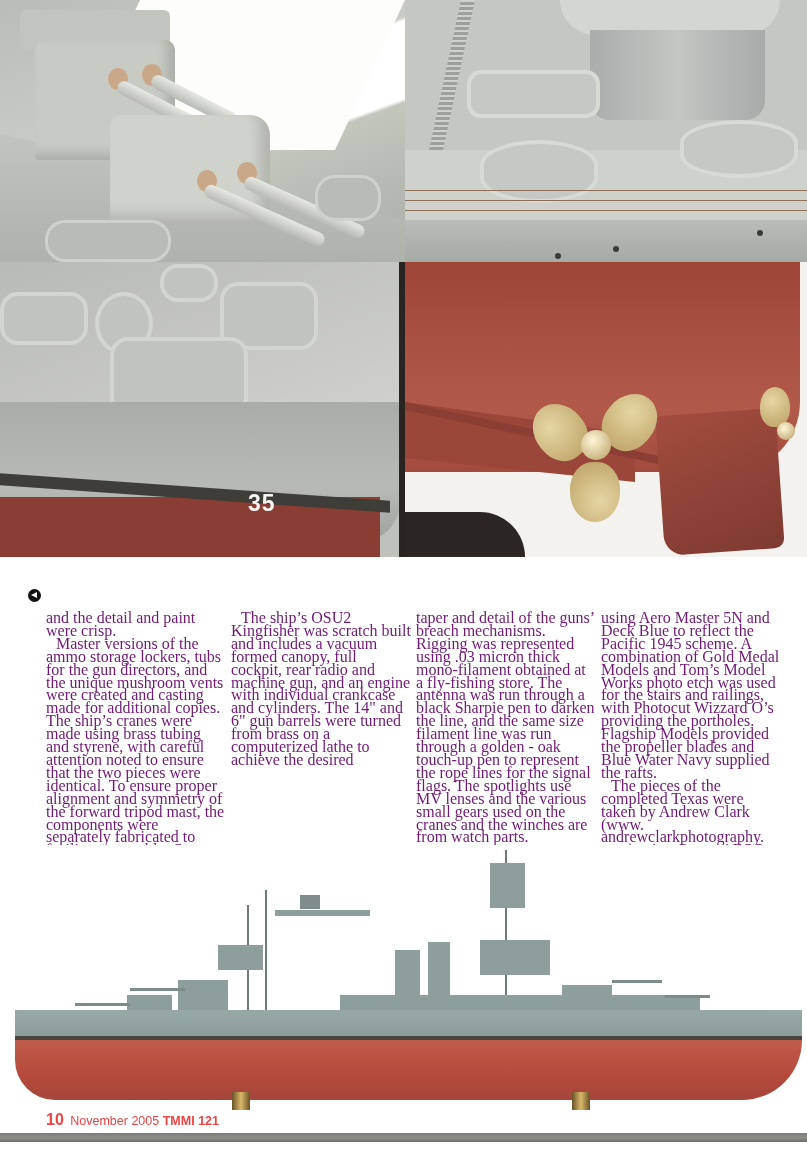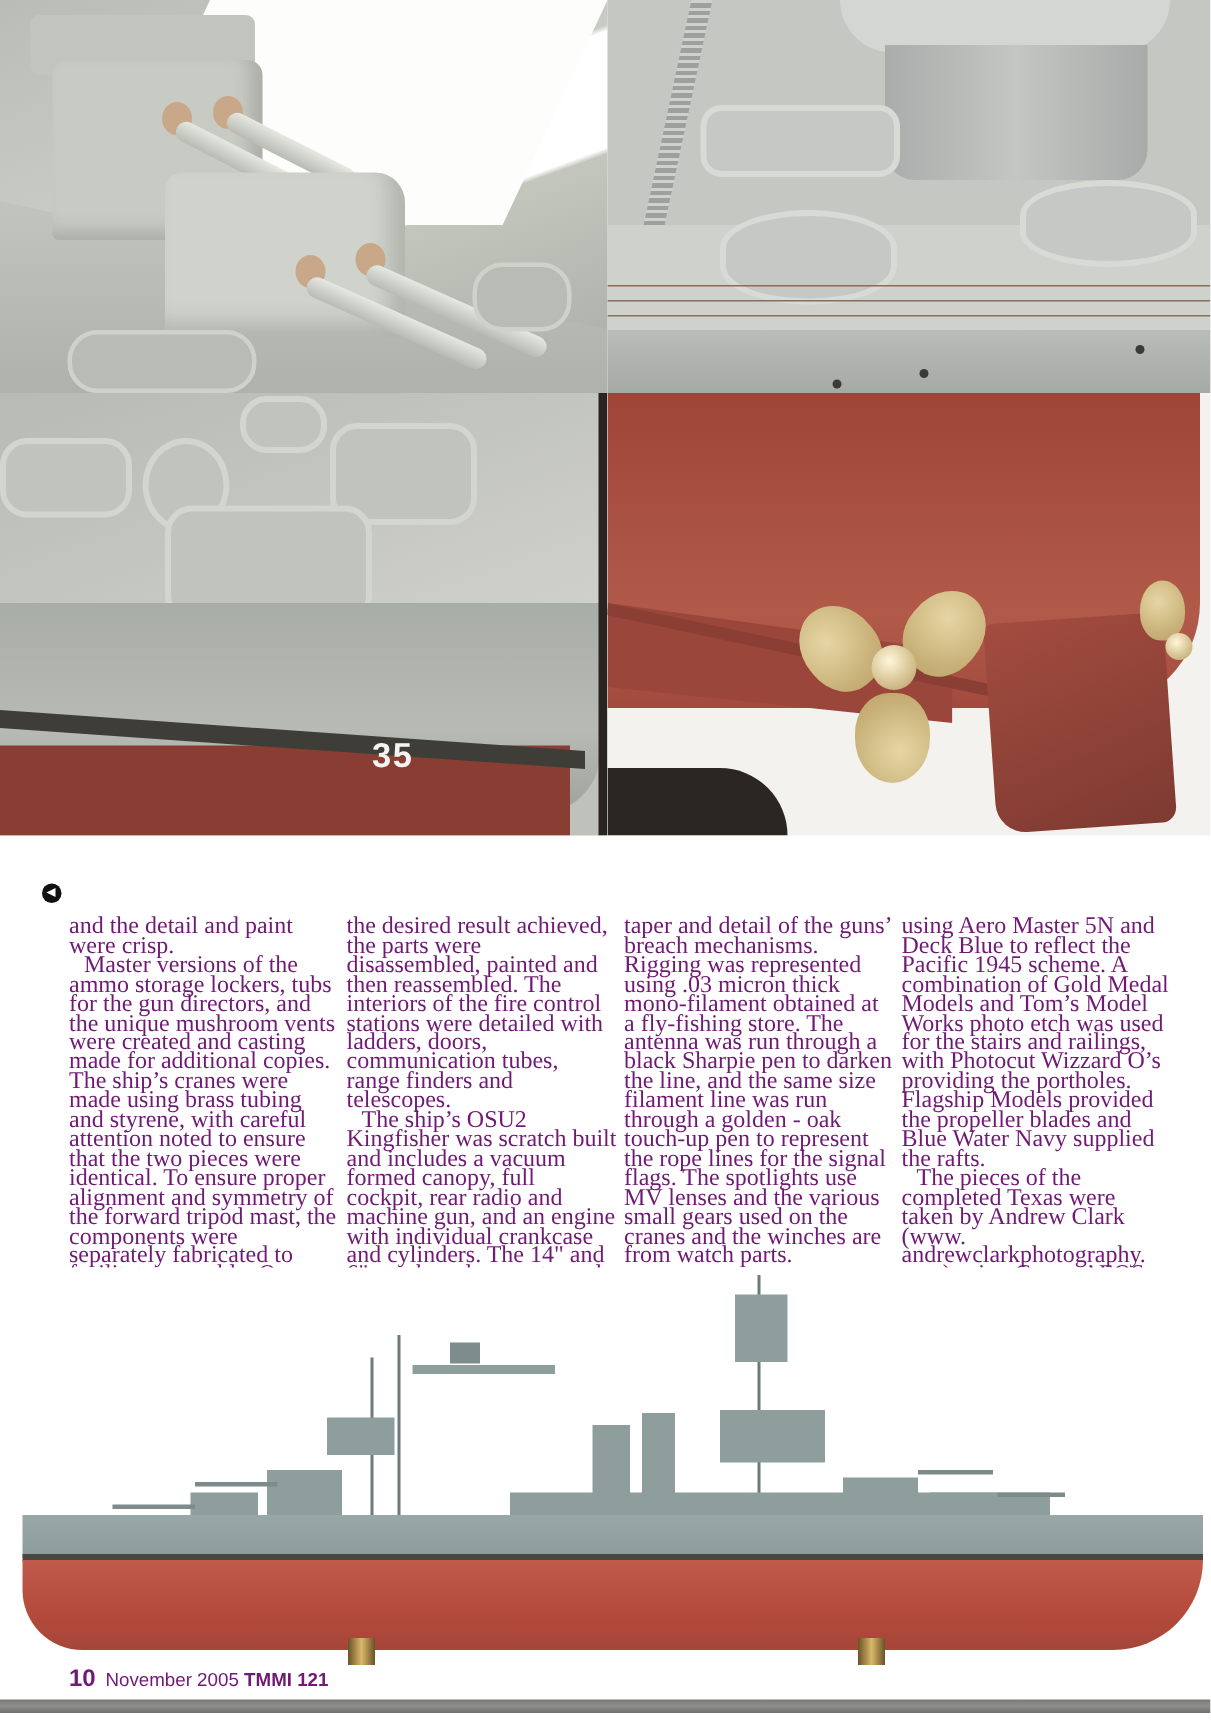--- a/index.html
+++ b/index.html
@@ -65,21 +65,21 @@
   #p5 { left:0; top:845px; width:807px; height:265px; background:#ffffff; }
   #p5 .red { position:absolute; left:15px; top:195px; width:787px; height:60px; background:linear-gradient(180deg,#c05b4a,#b44a3b 60%,#a5463a); border-radius:0 0 60px 40px; }
   #p5 .boot { position:absolute; left:15px; top:191px; width:787px; height:5px; background:#4a4540; }
   #p5 .grey { position:absolute; left:15px; top:165px; width:787px; height:28px; background:linear-gradient(180deg,#98a8a7,#8c9c9b); }
   #p5 .super { position:absolute; background:#8e9e9d; }
   #p5 .gun { position:absolute; height:3px; background:#7d8b8a; }
   #p5 .stand { position:absolute; top:247px; width:18px; height:20px; background:linear-gradient(90deg,#6b5226,#d9b86a,#6b5226); }
   #p5 .mast { position:absolute; width:2px; background:#6d7b7a; }
 
   
-  #footer { position:absolute; left:46px; top:1111px; font-family:"Liberation Sans", sans-serif; font-size:12.5px; color:#701a75; }
+  #footer { position:absolute; left:46px; top:1111px; font-family:"Liberation Sans", sans-serif; font-size:12.5px; color:#ef4444; }
   #footer .pg { font-weight:bold; font-size:16px; margin-right:3px; }
   #footer .mag { font-weight:bold; }
   #bottom-bar { position:absolute; left:0; top:1133px; width:807px; height:9px; background:linear-gradient(180deg,#7a7a76,#8e8e8a,#6e6e6a); }
 </style>
 </head>
 <body>
 
 <div class="photo" id="p1">
   <div class="sky"></div>
   <div class="deck"></div>
@@ -143,21 +143,20 @@
   <div class="shadow"></div>
 </div>
 
 <div id="bullet-arrow"></div>
 
 <div class="col" id="col1">
   <p>and the detail and paint were crisp.</p>
   <p class="indent">Master versions of the ammo storage lockers, tubs for the gun directors, and the unique mushroom vents were created and casting made for additional copies. The ship’s cranes were made using brass tubing and styrene, with careful attention noted to ensure that the two pieces were identical. To ensure proper alignment and symmetry of the forward tripod mast, the components were separately fabricated to facilitate assembly. Once the parts were test-fitted and</p>
 </div>
 <div class="col" id="col2">
-  <p>the desired result achieved, the parts were disassembled, painted and then reassembled. The interiors of the fire control stations were detailed with ladders, doors, communication tubes, range finders and telescopes.</p>
   <p class="indent">The ship’s OSU2 Kingfisher was scratch built and includes a vacuum formed canopy, full cockpit, rear radio and machine gun, and an engine with individual crankcase and cylinders. The 14" and 6" gun barrels were turned from brass on a computerized lathe to achieve the desired</p>
 </div>
 <div class="col" id="col3">
   <p>taper and detail of the guns’ breach mechanisms. Rigging was represented using .03 micron thick mono-filament obtained at a fly-fishing store. The antenna was run through a black Sharpie pen to darken the line, and the same size filament line was run through a golden - oak touch-up pen to represent the rope lines for the signal flags. The spotlights use MV lenses and the various small gears used on the cranes and the winches are from watch parts.</p>
 </div>
 <div class="col" id="col4">
   <p>using Aero Master 5N and Deck Blue to reflect the Pacific 1945 scheme. A combination of Gold Medal Models and Tom’s Model Works photo etch was used for the stairs and railings, with Photocut Wizzard O’s providing the portholes. Flagship Models provided the propeller blades and Blue Water Navy supplied the rafts.</p>
   <p class="indent"><span>The pieces of the completed Texas were taken by Andrew Clark (www. andrewclarkphotography. com) using Canons’ EOS D60 digital camera.</span><span class="endmark"></span></p>
 </div>
 

